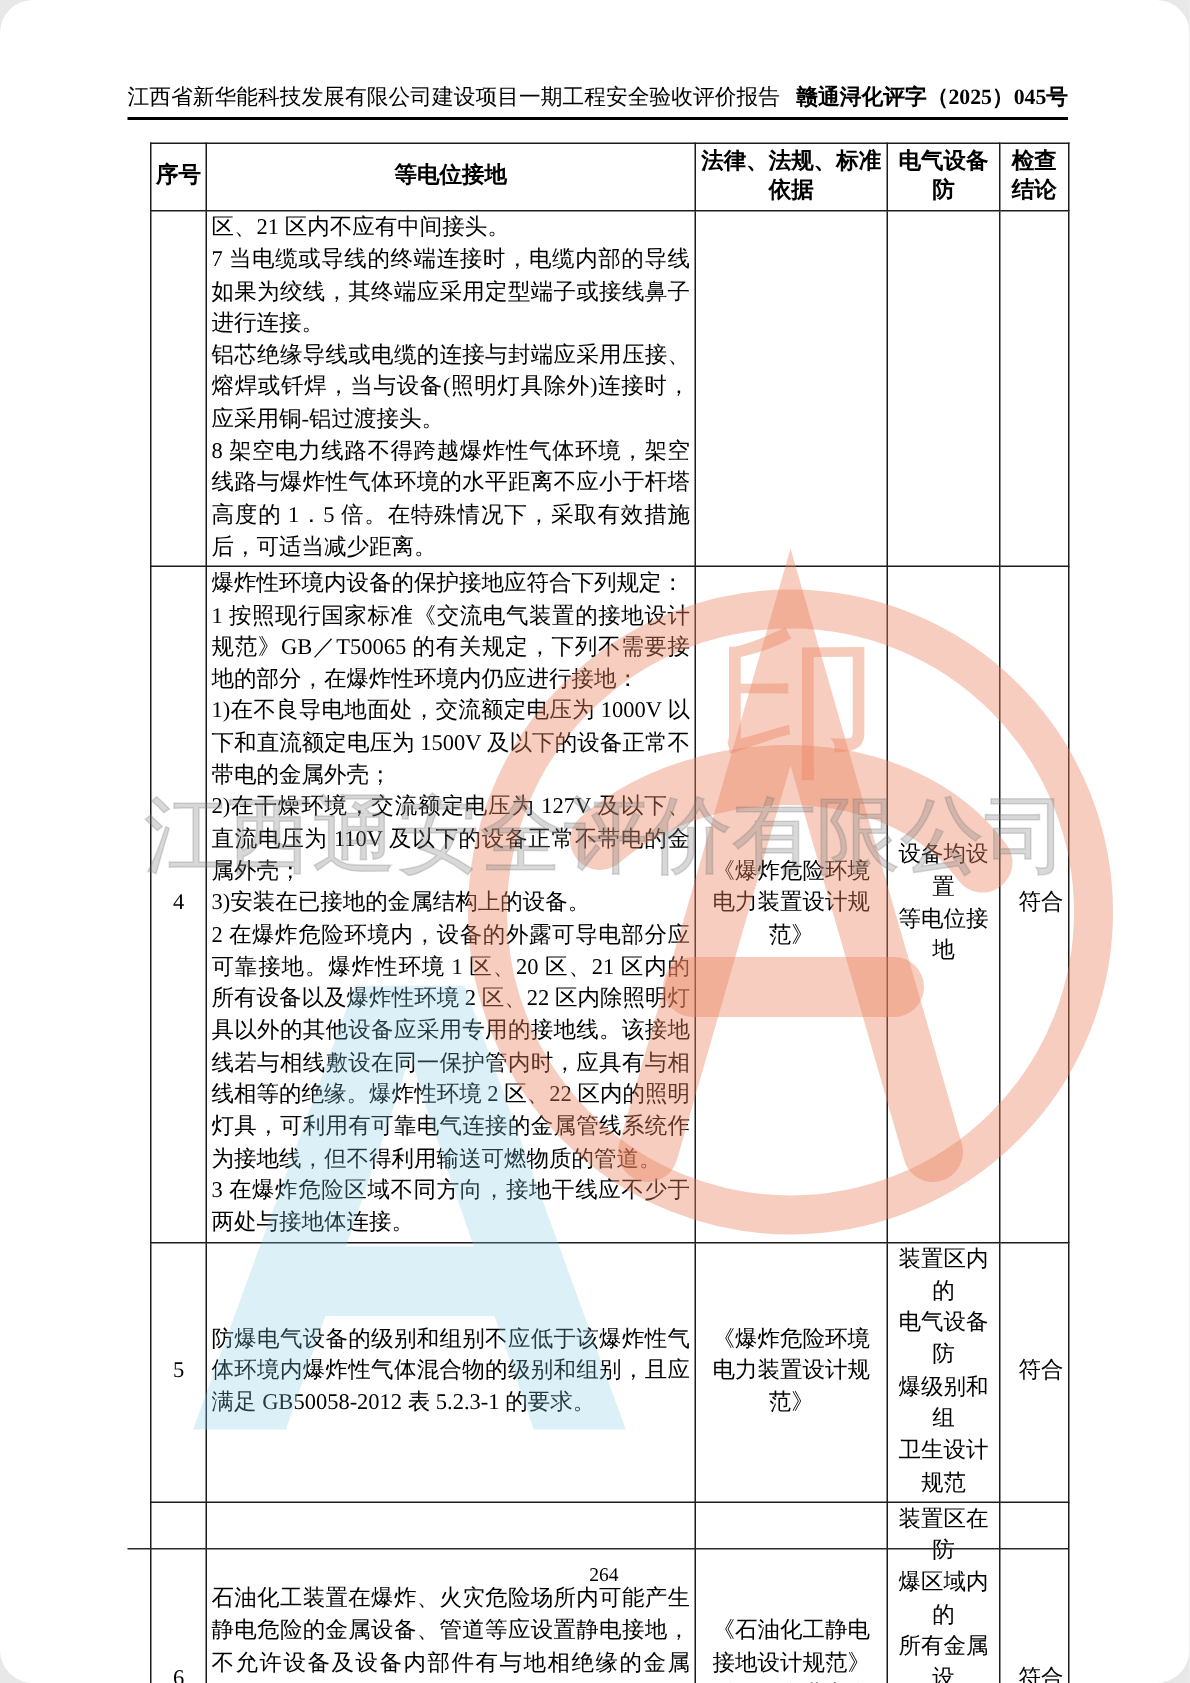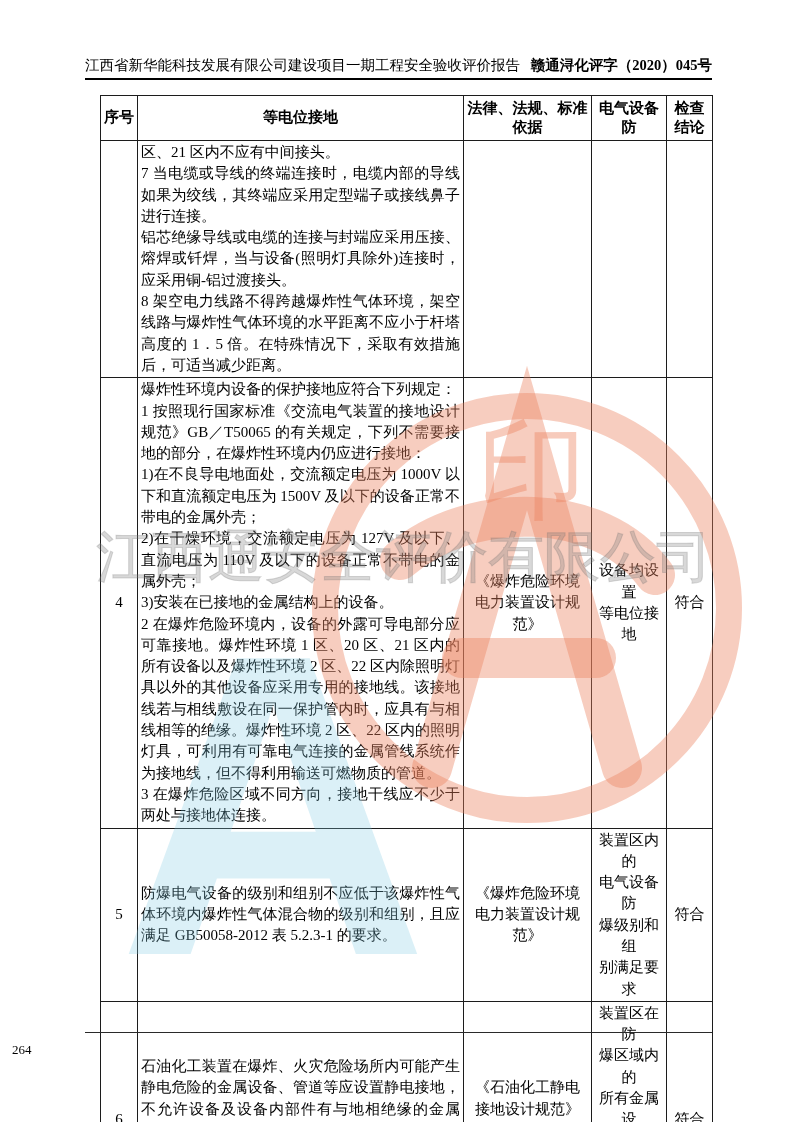--- a/index.html
+++ b/index.html
@@ -4,20 +4,21 @@
 <style>
   html,body{margin:0;padding:0;background:#e8e8e8;}
   .page{
     position:relative;
     width:793px;height:1122px;
     background:#ffffff;
     margin:0 auto;
     overflow:hidden;
     font-family:"Liberation Serif", serif;
     color:#000;
+    border-radius:22px;
   }
   
   .page-header{
     position:absolute;left:85px;top:56px;width:627px;
     display:flex;justify-content:space-between;align-items:flex-end;
     border-bottom:2px solid #000;
     padding-bottom:3px;
     font-size:14.5px;line-height:19px;
   }
   .page-header .doc-number{font-weight:bold;white-space:nowrap;}
@@ -37,34 +38,34 @@
   table.inspection th{
     font-weight:bold;text-align:center;font-size:15px;line-height:1.3;
   }
   td.c-no{text-align:center;}
   td.c-content{
     text-align:justify;
     white-space:pre-line;
     padding:2px 5px 2px 6px;
   }
   td.c-basis,td.c-actual{text-align:center;white-space:pre-line;padding:2px 3px;}
-  td.c-conclusion{text-align:center;}
+  td.c-conclusion{text-align:right;}
   tr.r-head{height:45px;}
   tr.r0{height:218px;margin-top:40px;}
   tr.r1{height:435px;}
   tr.r2{height:95px;}
   tr.r3{height:122px;}
   
   .footer-rule{
     position:absolute;left:85px;top:1032px;width:627px;
     border-top:1.5px solid #2a2a2a;height:0;
   }
   .page-number{
     position:absolute;left:0;right:0;top:1042px;
-    text-align:left;font-size:13px;margin-left:12px;
+    text-align:center;font-size:13px;margin-left:12px;
   }
   
   .watermark{
     position:absolute;inset:0;
     pointer-events:none;
     z-index:5;
   }
   .wm-company{
     position:absolute;left:96px;top:520px;width:620px;
     font-size:56px;letter-spacing:0px;white-space:nowrap;
@@ -86,21 +87,21 @@
   }
   .wm-svg{position:absolute;inset:0;}
 </style>
 </head>
 <body>
 
 <div class="page">
 
   <div class="page-header">
     <span class="report-title">江西省新华能科技发展有限公司建设项目一期工程安全验收评价报告</span>
-    <span class="doc-number">赣通浔化评字（2020）045号</span>
+    <span class="doc-number">赣通浔化评字（2025）045号</span>
   </div>
 
   <table class="inspection">
     <colgroup>
       <col style="width:37px">
         <col style="width:326px">
         <col style="width:128px">
       <col style="width:75px">
         <col style="width:46px">
     </colgroup>
@@ -144,21 +145,21 @@
       </tr>
       <tr class="r2">
         <td class="c-no">5</td>
         <td class="c-content">防爆电气设备的级别和组别不应低于该爆炸性气体环境内爆炸性气体混合物的级别和组别，且应满足 GB50058-2012 表 5.2.3-1 的要求。</td>
         <td class="c-basis">《爆炸危险环境
 电力装置设计规
 范》</td>
         <td class="c-actual">装置区内的
 电气设备防
 爆级别和组
-别满足要求</td>
+卫生设计规范</td>
         <td class="c-conclusion">符合</td>
       </tr>
       <tr class="r3">
         <td class="c-no">6</td>
         <td class="c-content">石油化工装置在爆炸、火灾危险场所内可能产生静电危险的金属设备、管道等应设置静电接地，不允许设备及设备内部件有与地相绝缘的金属体。
 非导体设备、管道等应采用间接接地或静电屏蔽方法，屏蔽体应可靠接地。</td>
         <td class="c-basis">《石油化工静电
 接地设计规范》
 《化工企业安全
 卫生设计规范》</td>

